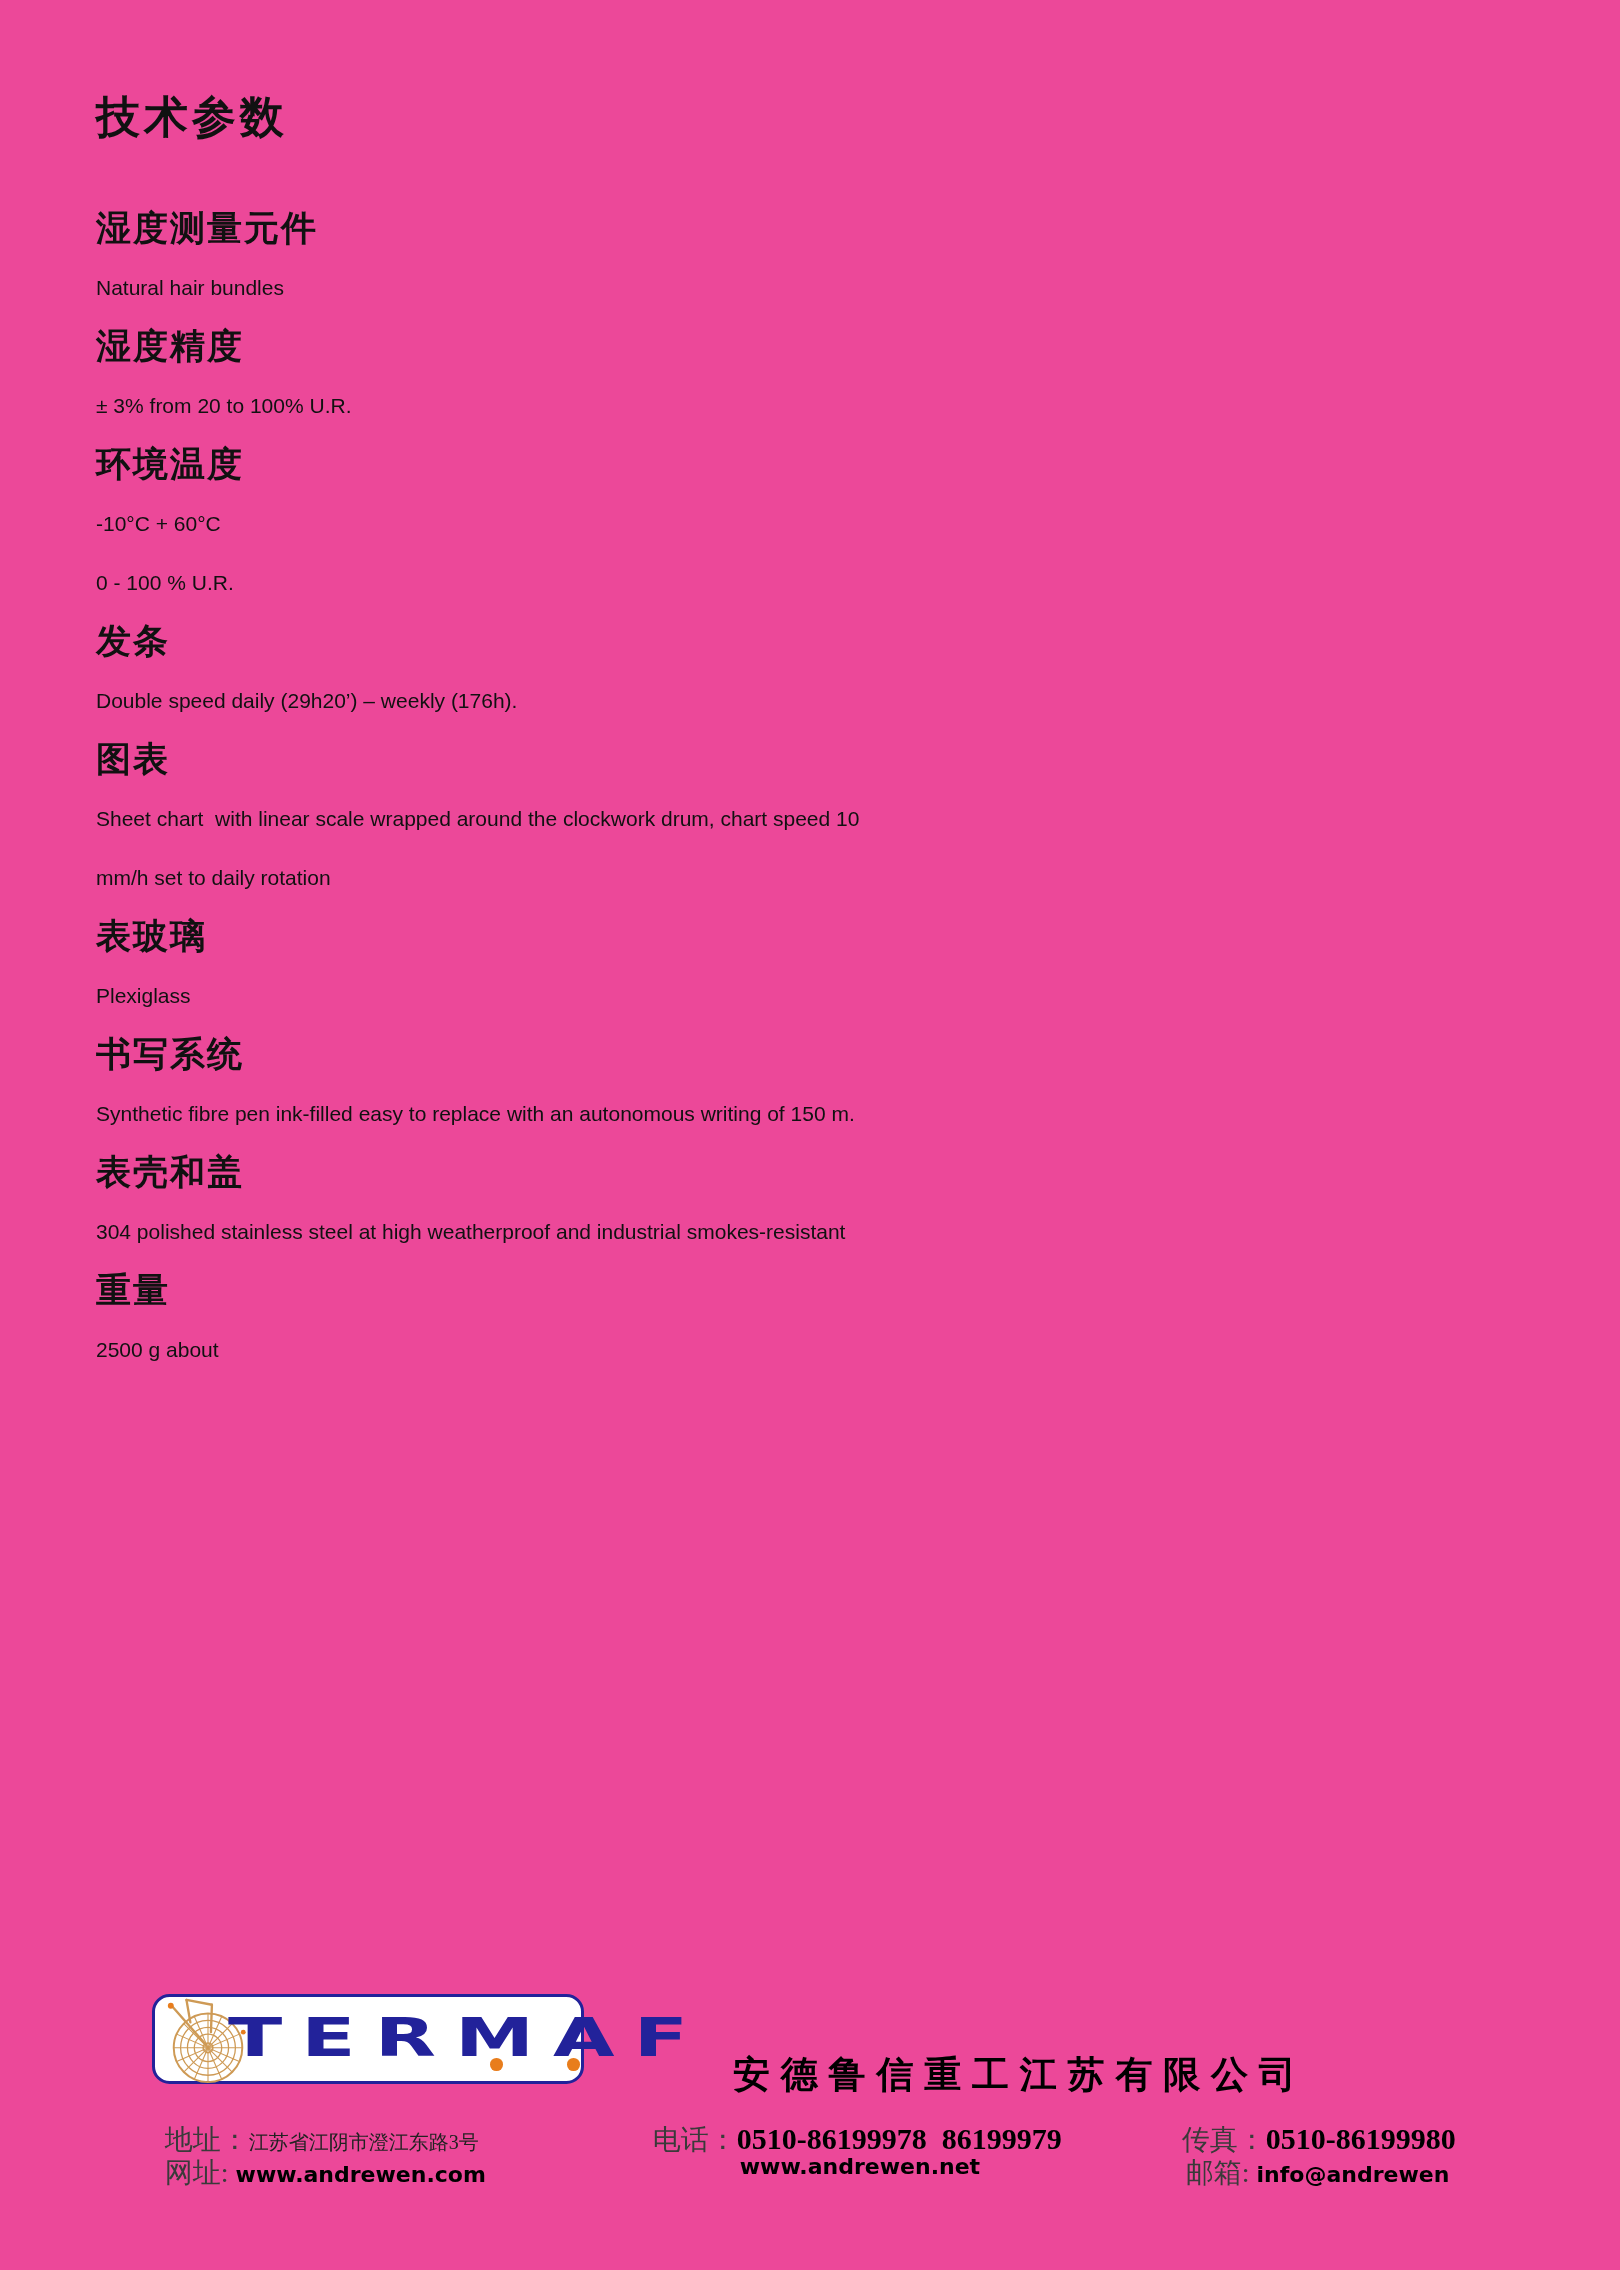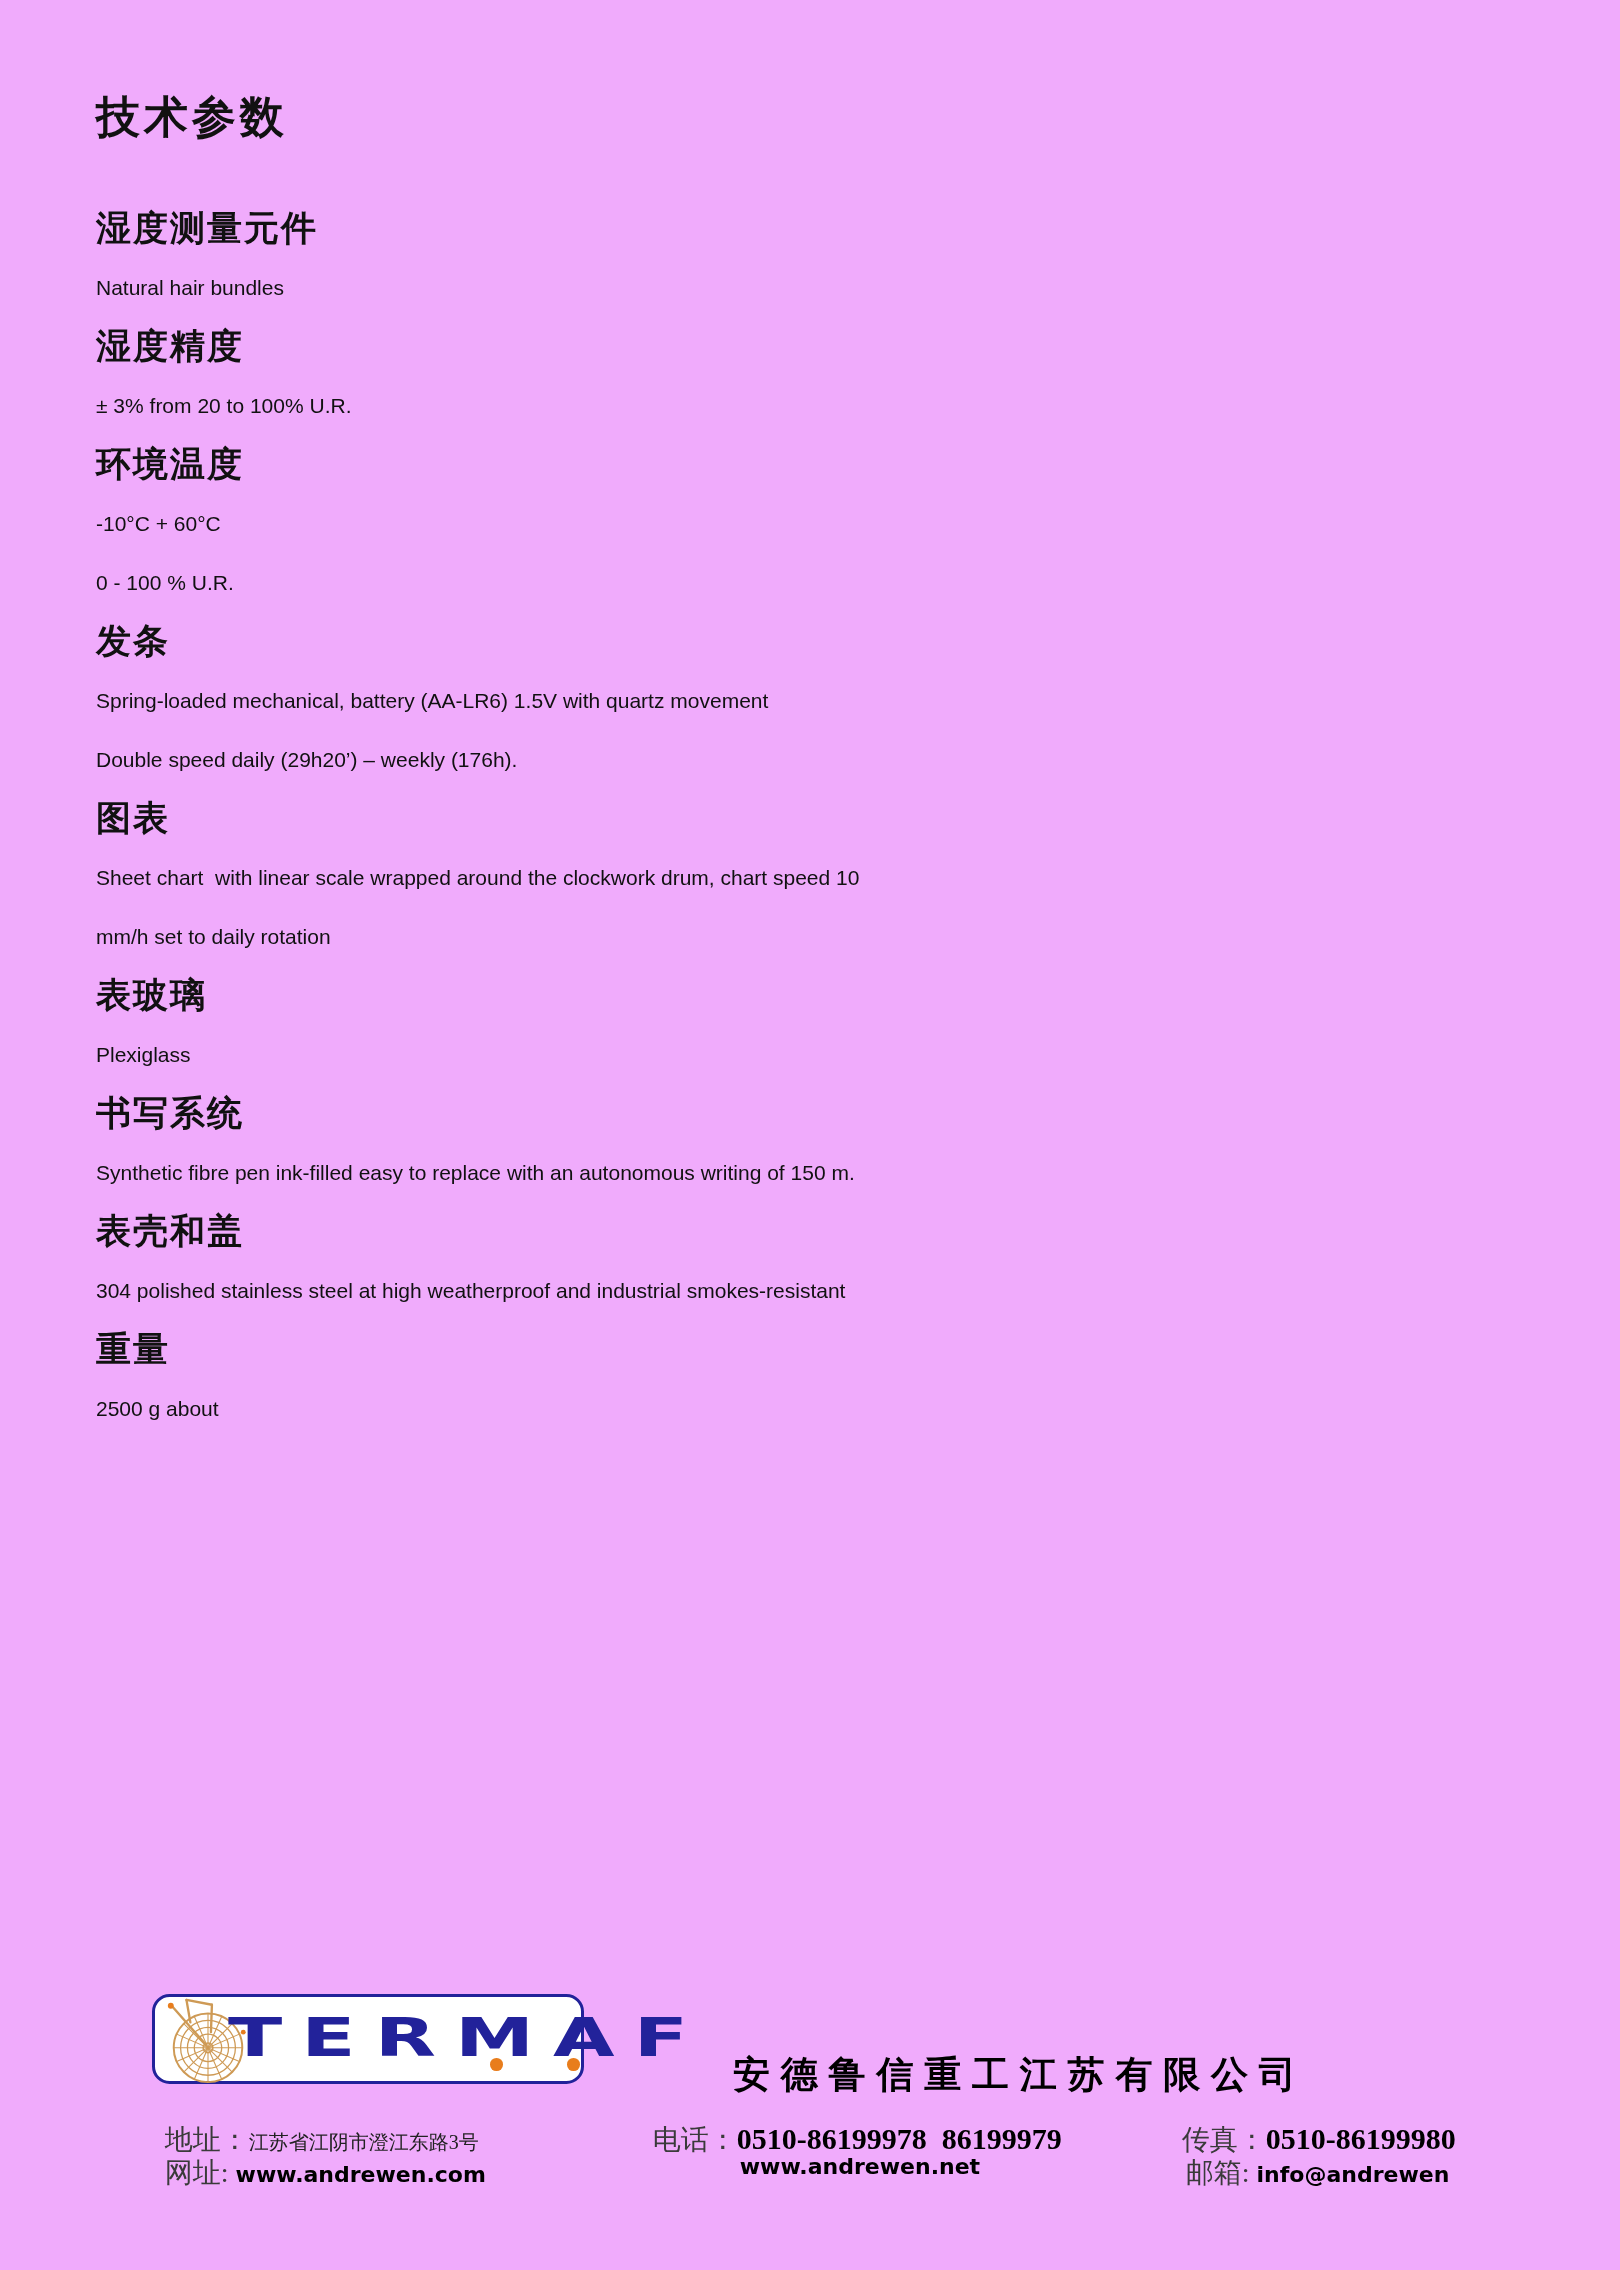--- a/index.html
+++ b/index.html
@@ -1,19 +1,19 @@
 <!DOCTYPE html>
 <html style="--brand-navy: #22229A; --brand-orange: #E87D1C; --drum-tan: #CE9A55; --text-black: #111111;"><head>
 <meta charset="utf-8">
 <style>
   html,body { margin:0; padding:0; background:#ffffff; }
   .page {
     position:relative;
     width:1620px; height:2270px;
-    background:#f0abfc;
+    background:#ec4899;
     overflow:hidden;
     font-family:"Liberation Sans","DejaVu Sans",sans-serif;
     color:var(--text-black,#111);
   }
   
   .doc-title {
     position:absolute; left:96px; top:88px;
     font-family:"Liberation Serif","DejaVu Serif",serif;
     font-weight:700; font-size:44px; letter-spacing:3.9px;
     color:var(--text-black,#111);
@@ -94,21 +94,20 @@
 
   <div class="spec-lines">
     <div class="line zh">湿度测量元件</div>
     <div class="line en">Natural hair bundles</div>
     <div class="line zh">湿度精度</div>
     <div class="line en">± 3% from 20 to 100% U.R.</div>
     <div class="line zh">环境温度</div>
     <div class="line en">-10°C + 60°C</div>
     <div class="line en">0 - 100 % U.R.</div>
     <div class="line zh">发条</div>
-    <div class="line en">Spring-loaded mechanical, battery (AA-LR6) 1.5V with quartz movement</div>
     <div class="line en">Double speed daily (29h20’) – weekly (176h).</div>
     <div class="line zh">图表</div>
     <div class="line en">Sheet chart  with linear scale wrapped around the clockwork drum, chart speed 10</div>
     <div class="line en">mm/h set to daily rotation</div>
     <div class="line zh">表玻璃</div>
     <div class="line en">Plexiglass</div>
     <div class="line zh">书写系统</div>
     <div class="line en">Synthetic fibre pen ink-filled easy to replace with an autonomous writing of 150 m.</div>
     <div class="line zh">表壳和盖</div>
     <div class="line en">304 polished stainless steel at high weatherproof and industrial smokes-resistant</div>

